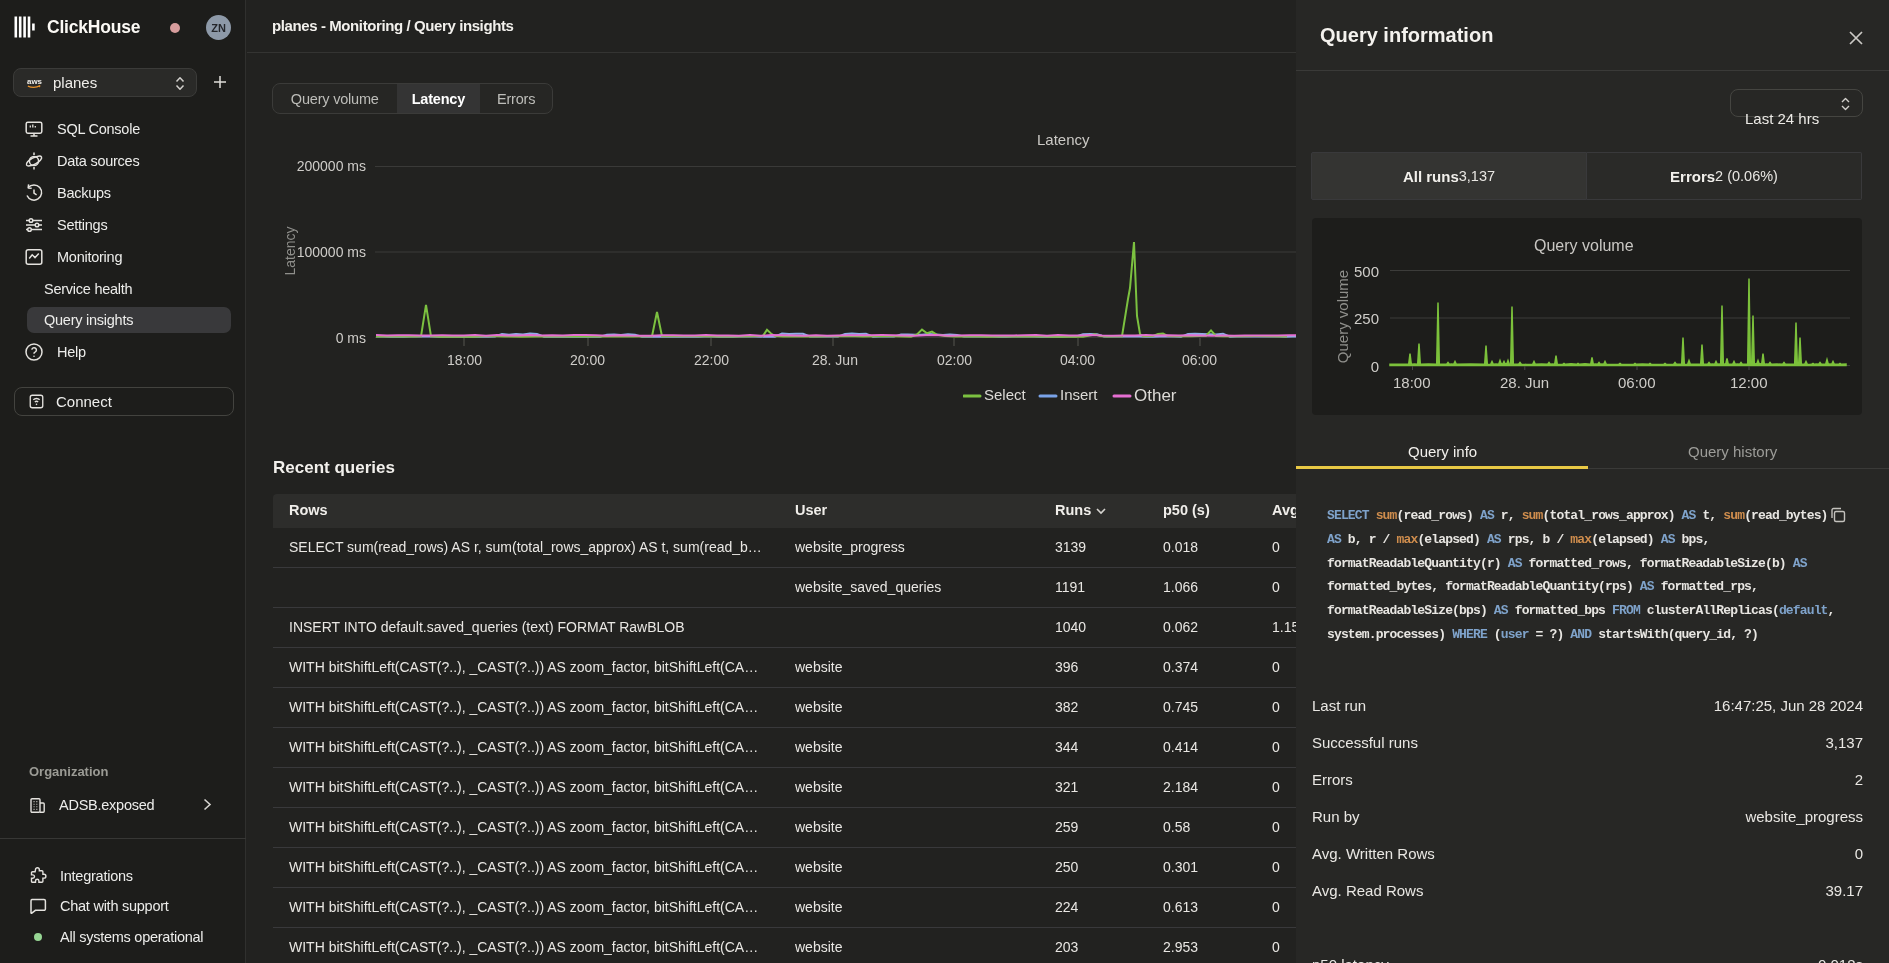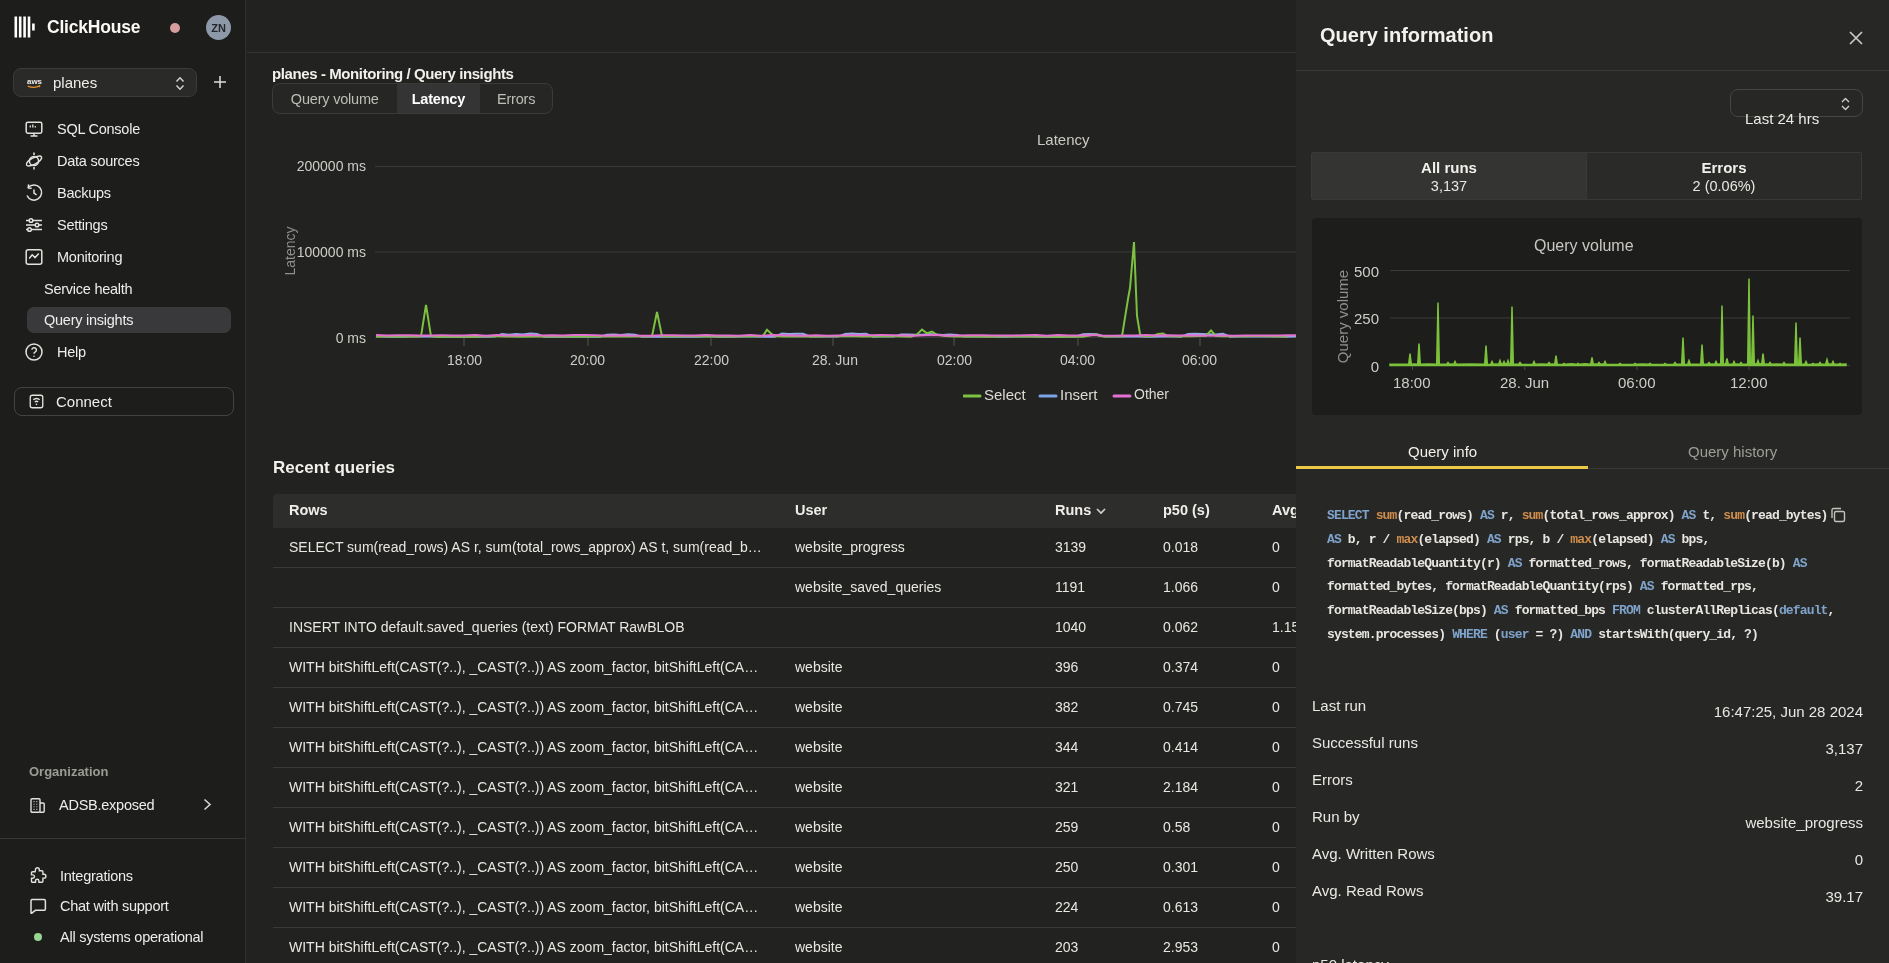--- a/index.html
+++ b/index.html
@@ -13,21 +13,21 @@
 .navitem { position:absolute; left:24px; height:24px; display:flex; align-items:center; gap:13px; font-size:14.5px; color:#ededeb; letter-spacing:-0.25px; }
 .navicon { width:20px; height:20px; flex:0 0 20px; }
 #qi-active { position:absolute; left:27px; width:204px; height:26px; background:#39393b; border-radius:7px; }
 .subitem { position:absolute; left:44px; font-size:14.5px; letter-spacing:-0.25px; color:#ededeb; }
 #connect { position:absolute; left:14px; top:387px; width:220px; height:29px; border:1px solid #43433f; border-radius:8px; display:flex; align-items:center; gap:12px; padding-left:14px; font-size:15px; color:#ededeb; }
 #orglabel { position:absolute; left:29px; top:764px; font-size:13px; font-weight:bold; color:#9b9b95;text-align:center; }
 #svc-select { position:absolute; left:13px; top:68px; width:184px; height:29px; background:#2a2a28; border:1px solid #3b3b39; border-radius:8px; display:flex; align-items:center; }
 
 
 #main { position:absolute; left:247px; top:0; width:1642px; height:963px; background:#222220; }
-#pagehead { position:absolute; left:25px; top:17px; font-size:15px; letter-spacing:-0.4px; font-weight:bold; color:#f2f0ec;margin-top:48px; }
+#pagehead { position:absolute; left:25px; top:17px; font-size:15px; letter-spacing:-0.4px; font-weight:bold; color:#f2f0ec; }
 #headline { position:absolute; left:0; top:52px; width:1642px; height:1px; background:#343432; }
 #tabs { position:absolute; left:25px; top:83px; width:281px; height:31px; border:1px solid #3b3b39; border-radius:8px; display:flex; overflow:hidden; background:#262624; }
 #tabs .tab { display:flex; align-items:center; justify-content:center; font-size:14.5px; letter-spacing:-0.2px; color:#bdbdb9; }
 #tabs .tab.active { background:#343434; color:#ffffff; font-weight:bold; }
 
 
 .axlab { position:absolute; font-size:14px; color:#cfcdc9; white-space:nowrap; }
 .axlab.dim { color:#8f8f8b; }
 
 
@@ -39,39 +39,39 @@
 .td { position:absolute; top:11px; font-size:14px; color:#e9e7e3; white-space:nowrap; }
 .tdq { width:474px; overflow:hidden; text-overflow:ellipsis; }
 
 
 #panel { position:absolute; left:1296px; top:0; width:593px; height:963px; background:#272725; }
 #ptitle { position:absolute; left:24px; top:24px; font-size:20px; font-weight:bold; color:#f4f2ee; }
 #pclose { position:absolute; left:551px; top:29px; width:18px; height:18px; }
 #pline { position:absolute; left:0; top:70px; width:593px; height:1px; background:#3a3a38; }
 #range { position:absolute; left:434px; top:89px; width:133px; height:28px; border:1px solid #454541; border-radius:8px; display:flex; align-items:center; font-size:15px; color:#eceae6; }
 #toggle { position:absolute; left:15px; top:152px; width:551px; height:48px; display:flex; }
-#toggle .half { flex:1; display:flex; flex-direction:column; align-items:center; justify-content:center; border:1px solid #39393b; }
+#toggle .half { flex:1; display:flex; flex-direction:row; align-items:center; justify-content:center; border:1px solid #39393b; }
 #toggle .half.sel { background:#343432; border-radius:2px 0 0 2px; }
 #toggle .half.uns { background:#2a2a28; border-left:none; border-radius:0 2px 2px 0; }
 #toggle .t1 { font-size:15px; font-weight:bold; color:#f2f0ec; line-height:19px; }
 #toggle .t2 { font-size:14.5px; color:#e9e7e3; line-height:18px; }
 #qvbox { position:absolute; left:16px; top:218px; width:550px; height:197px; background:#1d1d1b; border-radius:4px; }
 #ptabs { position:absolute; left:0; top:437px; width:593px; height:32px; border-bottom:1px solid #3a3a38; }
 #ptabs .pt { position:absolute; top:6px; font-size:15px; }
 #pyellow { position:absolute; left:0; top:466px; width:292px; height:3px; background:#e9c945; }
 
 
 #code { position:absolute; left:31px; top:504px; width:540px; font-family:"Liberation Mono", monospace; font-size:13px; font-weight:bold; letter-spacing:-0.85px; line-height:23.8px; color:#e8e6e2; white-space:pre; }
 #code .k { color:#7fa3cb; }
 #code .f { color:#cf8d4d; }
 #copyic { position:absolute; left:533px; top:506px; width:18px; height:18px; }
 
 
 .stat { position:absolute; left:16px; width:551px; height:20px; font-size:15px; color:#e9e7e3; }
-.stat .v { position:absolute; right:0; top:0;margin-top:6px; }
+.stat .v { position:absolute; right:0; top:0; }
 </style>
 </head>
 <body>
 
 <div id="main">
   <div id="pagehead">planes - Monitoring / Query insights</div>
   <div id="headline"></div>
   <div id="tabs">
     <div class="tab" style="width:124px;">Query volume</div>
     <div class="tab active" style="width:84px;">Latency</div>
@@ -100,21 +100,21 @@
   <div class="axlab" style="left:813px; top:352px;">04:00</div>
   <div class="axlab" style="left:935px; top:352px;">06:00</div>
 
   <svg style="position:absolute; left:716px; top:392px;" width="460" height="8">
     <line x1="1" y1="4" x2="17" y2="4" stroke="#7cc140" stroke-width="3" stroke-linecap="round"></line>
     <line x1="77" y1="4" x2="93" y2="4" stroke="#7aa3e8" stroke-width="3" stroke-linecap="round"></line>
     <line x1="151" y1="4" x2="167" y2="4" stroke="#e66fd2" stroke-width="3" stroke-linecap="round"></line>
   </svg>
   <div class="axlab" style="left:737px; top:386px; font-size:15px; color:#dddbd7;">Select</div>
   <div class="axlab" style="left:813px; top:386px; font-size:15px; color:#dddbd7;">Insert</div>
-  <div class="axlab" style="left:887px; top:386px; font-size:14px; color:#dddbd7;">Other</div>
+  <div class="axlab" style="left:887px; top:386px; font-size:17px; color:#dddbd7;">Other</div>
 
   <div id="rq-title">Recent queries</div>
   <div id="rqtable">
     <div id="rqhead">
       <div class="th" style="left:16px;">Rows</div>
       <div class="th" style="left:522px;">User</div>
       <div class="th" style="left:782px;">Runs</div>
       <svg style="position:absolute; left:822px; top:13px;" width="12" height="8" viewBox="0 0 12 8">
           <path d="M2 2 L6 6 L10 2" fill="none" stroke="#d6d4d0" stroke-width="1.6"></path>
         </svg>

